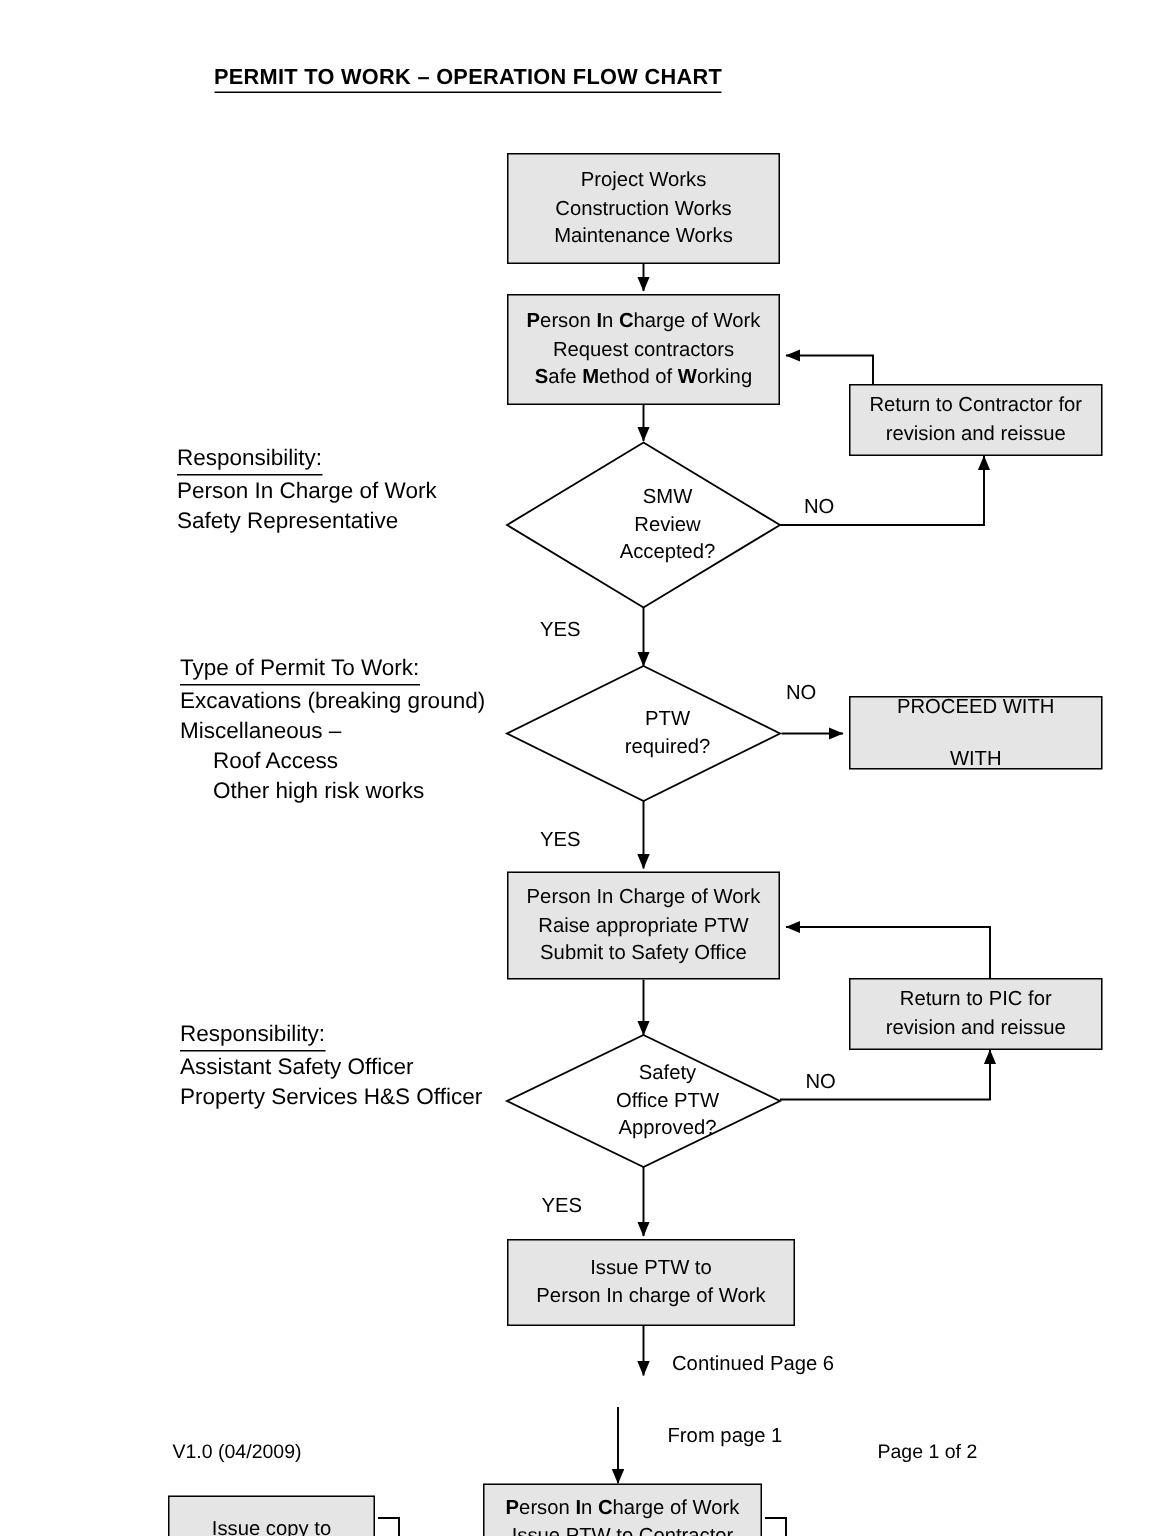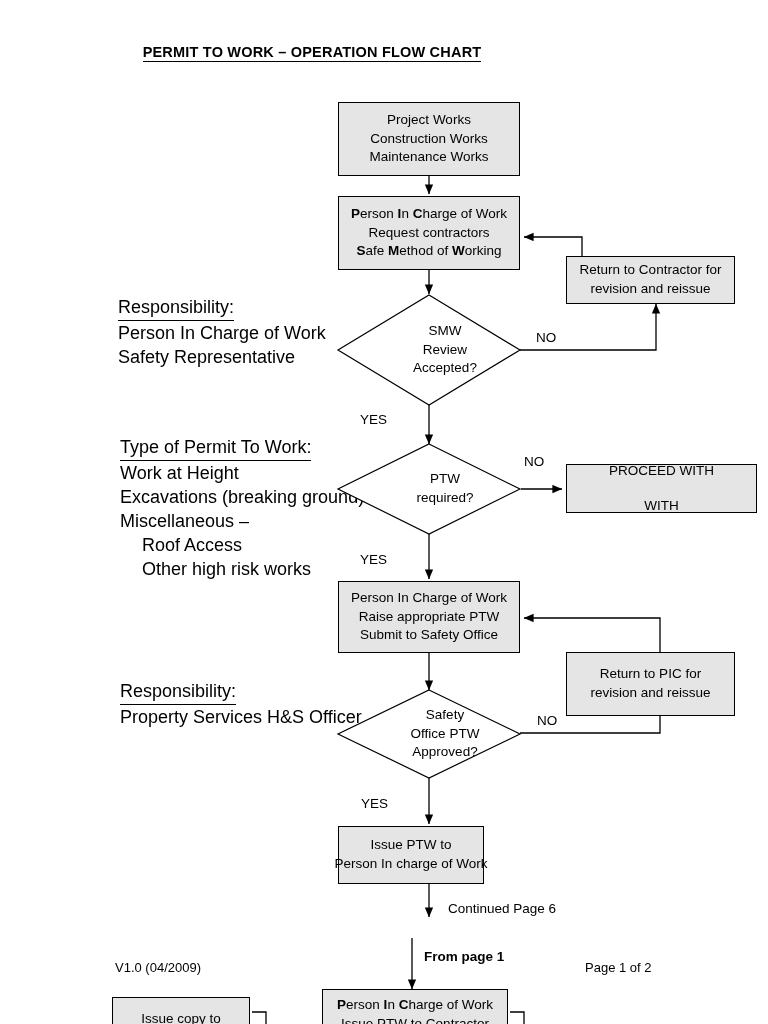--- a/index.html
+++ b/index.html
@@ -70,21 +70,21 @@
     align-items: center;
     justify-content: center;
     font-size: 13.5px;
     line-height: 1.38;
     text-align: center;
     pointer-events: none;
   }
 
   .side-block {
     position: absolute;
-    font-size: 18px;
+    font-size: 15px;
     line-height: 1.33;
     white-space: nowrap;
   }
   .side-block .hdr {
     display: inline-block;
     border-bottom: 1px solid #000;
     margin-bottom: 1px;
   }
   .side-block .ln { display: block; }
   .side-block .ind { display: block; padding-left: 22px; }
@@ -174,29 +174,29 @@
   </svg>
 
   <div class="side-block" style="left:118px; top:296px;">
     <span class="hdr">Responsibility:</span>
     <span class="ln">Person In Charge of Work</span>
     <span class="ln">Safety Representative</span>
   </div>
 
   <div class="side-block" style="left:120px; top:436px;">
     <span class="hdr">Type of Permit To Work:</span>
-    <span class="ln">Work at Height</span>
     <span class="ln">Excavations (breaking ground)</span>
     <span class="ln">Miscellaneous –</span>
     <span class="ind">Roof Access</span>
     <span class="ind">Other high risk works</span>
   </div>
 
   <div class="side-block" style="left:120px; top:680px;">
     <span class="hdr">Responsibility:</span>
+    <span class="ln">Assistant Safety Officer</span>
     <span class="ln">Property Services H&amp;S Officer</span>
   </div>
 
   <div class="box" style="left:338px; top:102px; width:182px; height:74px;">
     <span class="ln">Project Works</span>
     <span class="ln">Construction Works</span>
     <span class="ln">Maintenance Works</span>
   </div>
 
   <div class="box" style="left:338px; top:196px; width:182px; height:74px;">
@@ -230,58 +230,58 @@
     </svg>
     <div class="diamond-label">
       <span class="ln">PTW</span>
       <span class="ln">required?</span>
     </div>
   </div>
 
   <div class="edge-label" style="left:524px; top:455px;">NO</div>
   <div class="edge-label" style="left:360px; top:553px;">YES</div>
 
-  <div class="box" style="left:566px; top:464px; width:191px; height:49px;gap:16px;">
+  <div class="box" style="left:566px; top:464px; width:169px; height:49px;gap:16px;">
     <span class="ln">PROCEED WITH</span>
     <span class="ln">WITH</span>
   </div>
 
   <div class="box" style="left:338px; top:581px; width:182px; height:72px;">
     <span class="ln">Person In Charge of Work</span>
     <span class="ln">Raise appropriate PTW</span>
     <span class="ln">Submit to Safety Office</span>
   </div>
 
-  <div class="box" style="left:566px; top:652px; width:169px; height:64px;">
+  <div class="box" style="left:566px; top:652px; width:169px; height:48px;">
     <span class="ln">Return to PIC for</span>
     <span class="ln">revision and reissue</span>
   </div>
 
   <div class="diamond-wrap" style="left:338px; top:690px; width:182px; height:88px;">
     <svg width="182" height="88" viewBox="0 0 182 88" xmlns="http://www.w3.org/2000/svg">
       <polygon points="91,0 182,44 91,88 0,44" fill="#ffffff" stroke="#000" stroke-width="1.2"></polygon>
     </svg>
     <div class="diamond-label">
       <span class="ln">Safety</span>
       <span class="ln">Office PTW</span>
       <span class="ln">Approved?</span>
     </div>
   </div>
 
   <div class="edge-label" style="left:537px; top:714px;">NO</div>
   <div class="edge-label" style="left:361px; top:797px;">YES</div>
 
-  <div class="box" style="left:338px; top:826px; width:146px; height:58px;">
+  <div class="box" style="left:338px; top:826px; width:192px; height:58px;">
     <span class="ln">Issue PTW to</span>
     <span class="ln">Person In charge of Work</span>
   </div>
 
   <div class="note" style="left:448px; top:901px;">Continued Page 6</div>
 
-  <div class="note" style="left:424px; top:949px;font-weight:bold;">From page 1</div>
+  <div class="note" style="left:445px; top:949px;">From page 1</div>
 
   <div class="footer-left">V1.0 (04/2009)</div>
   <div class="footer-right">Page 1 of 2</div>
 
   <div class="box" style="left:112px; top:997px; width:138px; height:44px;">
     <span class="ln">Issue copy to</span>
   </div>
 
   <div class="box" style="left:322px; top:989px; width:186px; height:52px;">
     <span class="ln"><b>P</b><span>erson </span><b>I</b><span>n </span><b>C</b><span>harge of Work</span></span>

